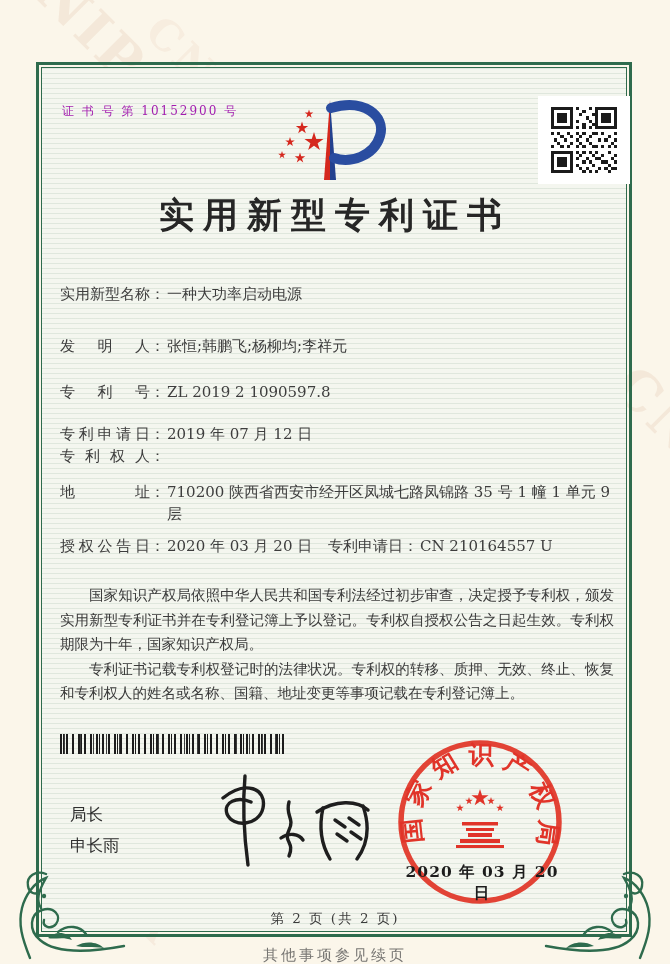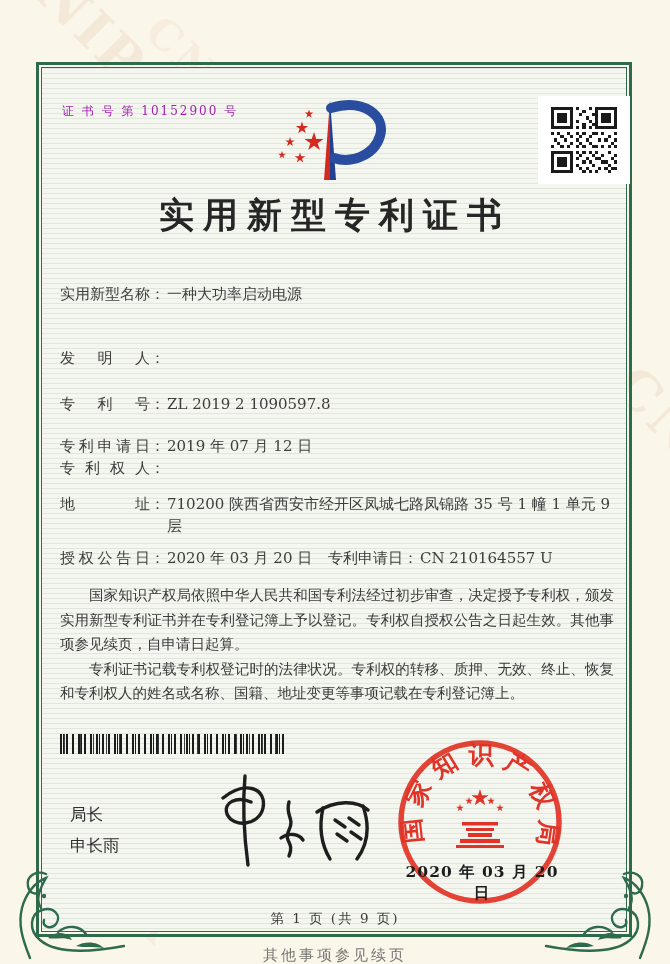--- a/index.html
+++ b/index.html
@@ -20,21 +20,21 @@
          letter-spacing:9px;color:#262626;}
   .qrpatch{position:absolute;left:538px;top:96px;width:92px;height:88px;background:#ffffff;
            display:flex;align-items:center;justify-content:center;}
   .logo{position:absolute;left:262px;top:92px;}
   
   .fields{position:absolute;left:60px;top:283px;width:554px;font-size:15px;color:#3d3d3d;}
   .frow{display:flex;line-height:22px;}
   .lbl{display:inline-block;width:90px;text-align:justify;text-align-last:justify;flex:none;}
   .colon{flex:none;}
   .val{flex:1;margin-left:2px;}
-  .mb1{margin-bottom:42px}.mb2{margin-bottom:24px}.mb3{margin-bottom:20px}
+  .mb1{margin-bottom:30px}.mb2{margin-bottom:24px}.mb3{margin-bottom:20px}
   .mb4{}.mb5{margin-bottom:14px}.mb6{margin-bottom:10px}
   .pairL{display:flex;width:268px;flex:none;}
   .pairR{display:flex;flex:1;}
   .pairR .lbl{width:75px;}
   
   .paras{position:absolute;left:60px;top:583px;width:554px;font-size:14.5px;line-height:24.5px;
          text-align:justify;color:#3a3a3a;}
   .paras p{margin:0;text-indent:2em;}
   
   .barcode{position:absolute;left:60px;top:734px;width:224px;height:20px;
@@ -112,20 +112,21 @@
 
     <div class="fields">
       <div class="frow mb1">
         <span class="lbl">实用新型名称</span>
           <span class="colon">：</span>
         <span class="val">一种大功率启动电源</span>
       </div>
       <div class="frow mb2">
         <span class="lbl">发明人</span>
           <span class="colon">：</span>
+        <span class="val">张恒;韩鹏飞;杨柳均;李祥元</span>
       </div>
       <div class="frow mb3">
         <span class="lbl">专利号</span>
           <span class="colon">：</span>
         <span class="val">ZL 2019 2 1090597.8</span>
       </div>
       <div class="frow mb4">
         <span class="lbl">专利申请日</span>
           <span class="colon">：</span>
         <span class="val">2019 年 07 月 12 日</span>
@@ -147,21 +148,21 @@
         </span>
         <span class="pairR">
           <span class="lbl">专利申请日</span>
             <span class="colon">：</span>
           <span class="val">CN 210164557 U</span>
         </span>
       </div>
     </div>
 
     <div class="paras">
-      <p>国家知识产权局依照中华人民共和国专利法经过初步审查，决定授予专利权，颁发实用新型专利证书并在专利登记簿上予以登记。专利权自授权公告之日起生效。其他事项参见续页，自申请日起算。</p>
+      <p>国家知识产权局依照中华人民共和国专利法经过初步审查，决定授予专利权，颁发实用新型专利证书并在专利登记簿上予以登记。专利权自授权公告之日起生效。专利权期限为十年，国家知识产权局。</p>
       <p>专利证书记载专利权登记时的法律状况。专利权的转移、质押、无效、终止、恢复和专利权人的姓名或名称、国籍、地址变更等事项记载在专利登记簿上。</p>
     </div>
 
     <div class="barcode"></div>
 
     <div class="issuer">
       <div>局长</div>
       <div>申长雨</div>
     </div>
 
@@ -195,21 +196,21 @@
         <use href="#star2" transform="translate(104,70) scale(4)"></use>
         <path d="M66 84 h36 v3.5 h-36 z"></path>
         <path d="M70 90 h28 v3 h-28 z"></path>
         <path d="M72 95 h24 v4 h-24 z"></path>
         <path d="M64 101 h40 v4 h-40 z"></path>
         <path d="M60 107 h48 v3 h-48 z"></path>
       </g>
     </svg>
     <div class="sealdate">2020 年 03 月 20 日</div>
 
-    <div class="pagefoot">第 1 页 (共 9 页)</div>
+    <div class="pagefoot">第 2 页 (共 2 页)</div>
     <div class="contnote">其他事项参见续页</div>
   </div>
 
   <svg class="orn" style="left:14px;top:866px;" width="112" height="96" viewBox="0 0 112 96">
     <g stroke="#2e6b4d" stroke-width="2.4" fill="none" stroke-linecap="round">
       <path d="M110 80 C 78 86, 42 88, 26 74 C 14 64, 16 48, 28 44 C 40 40, 48 50, 42 58 C 37 64, 28 61, 30 54"></path>
       <path d="M16 92 C 8 72, 4 58, 8 42 C 11 30, 20 16, 32 12 C 24 26, 22 34, 27 42"></path>
       <path d="M32 8 C 22 4, 12 10, 14 20 C 15 27, 22 30, 26 25"></path>
       <path d="M44 66 C 54 58, 66 60, 72 68"></path>
     </g>

